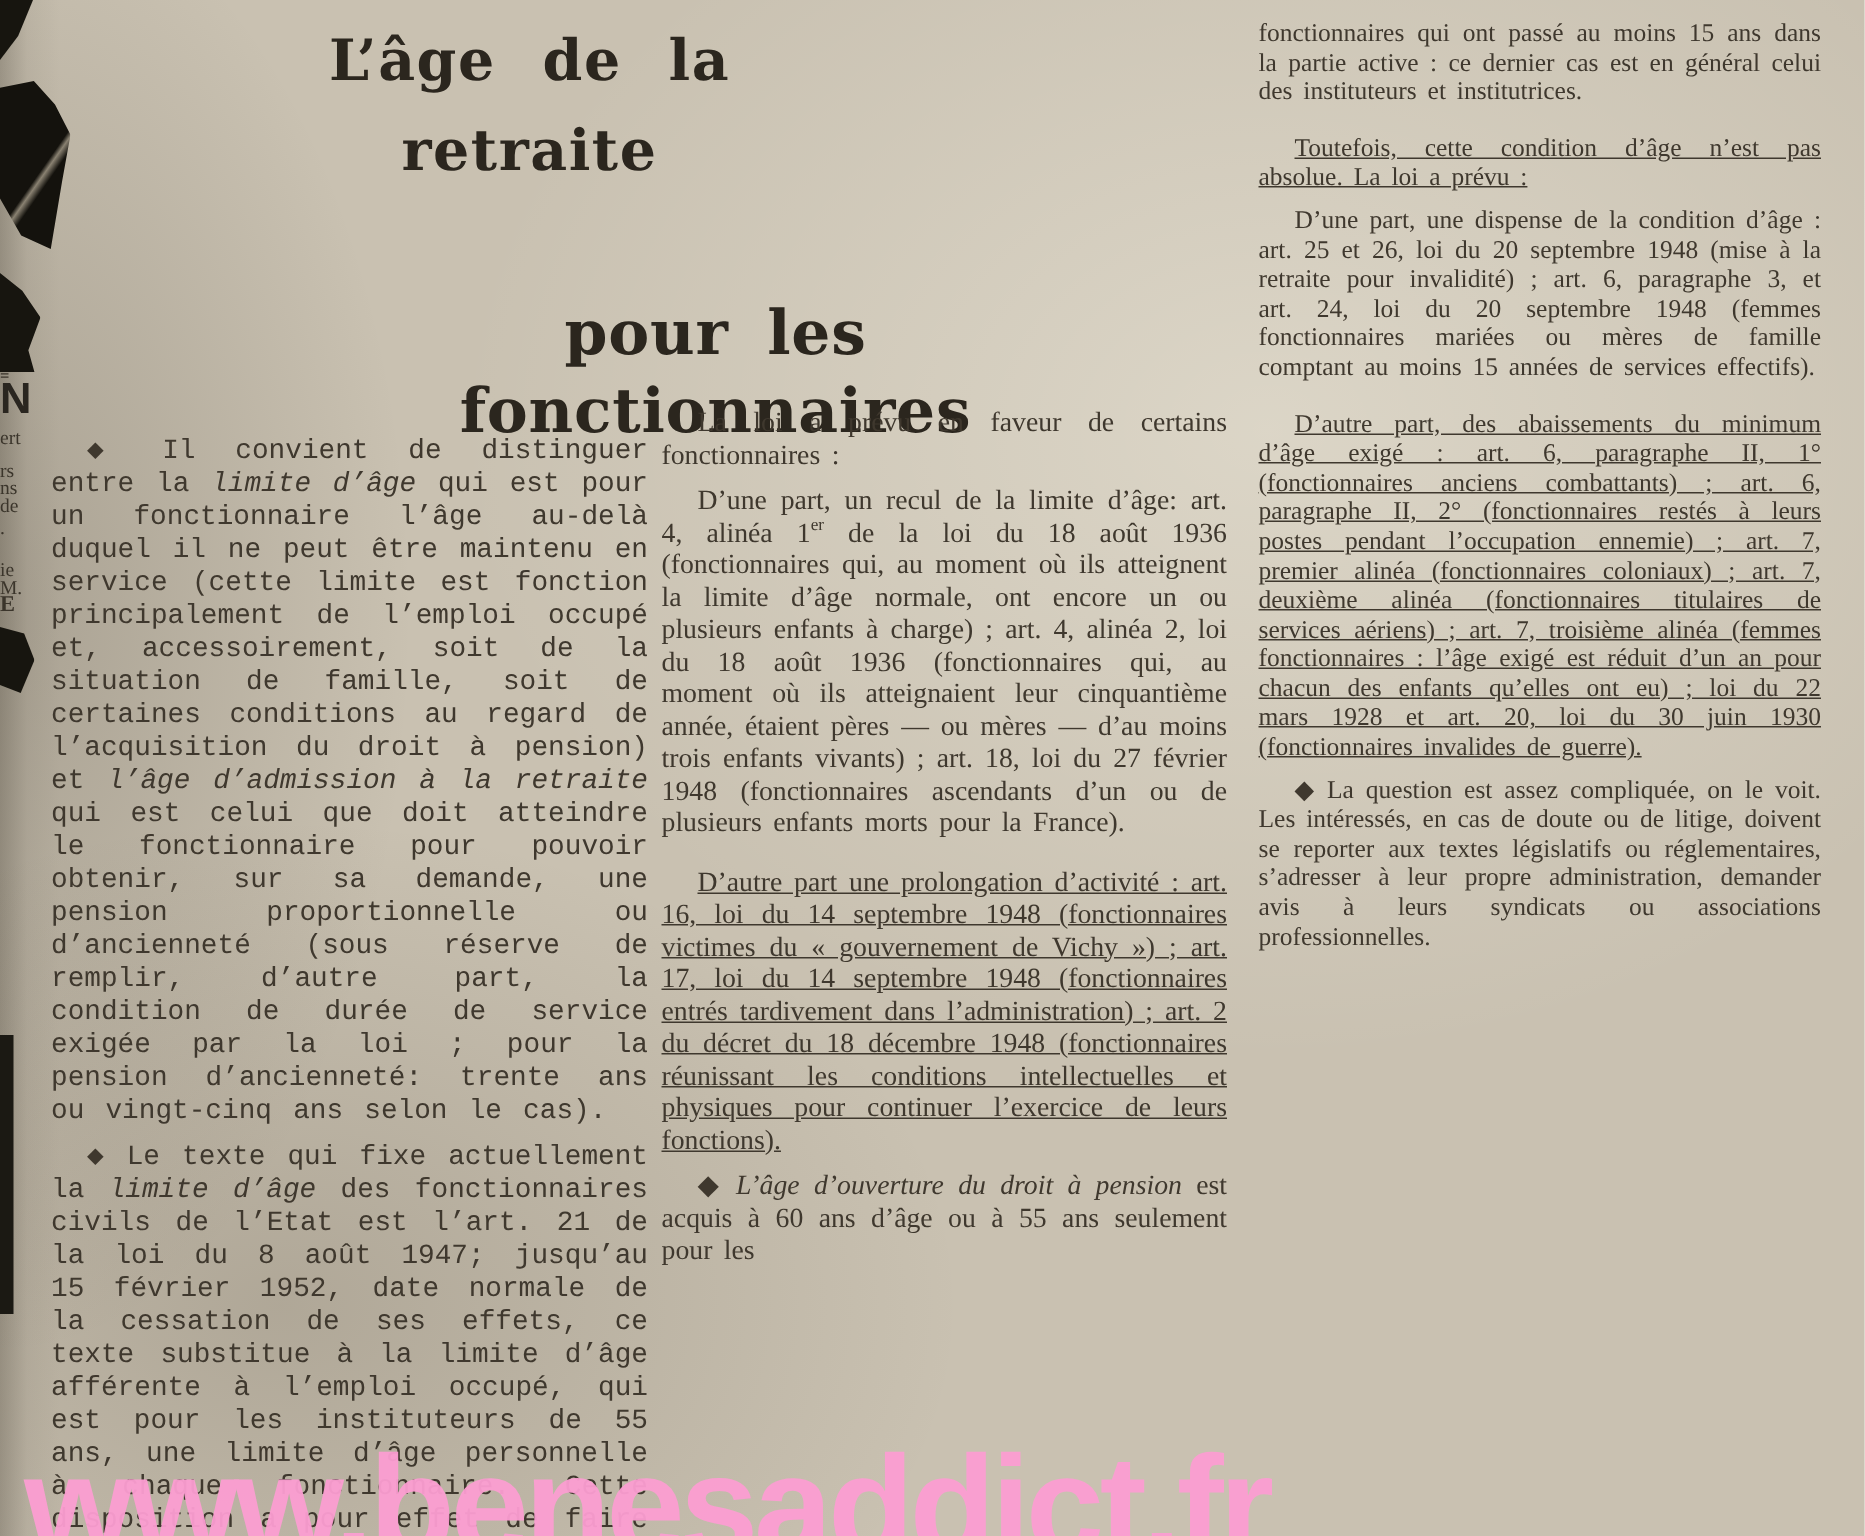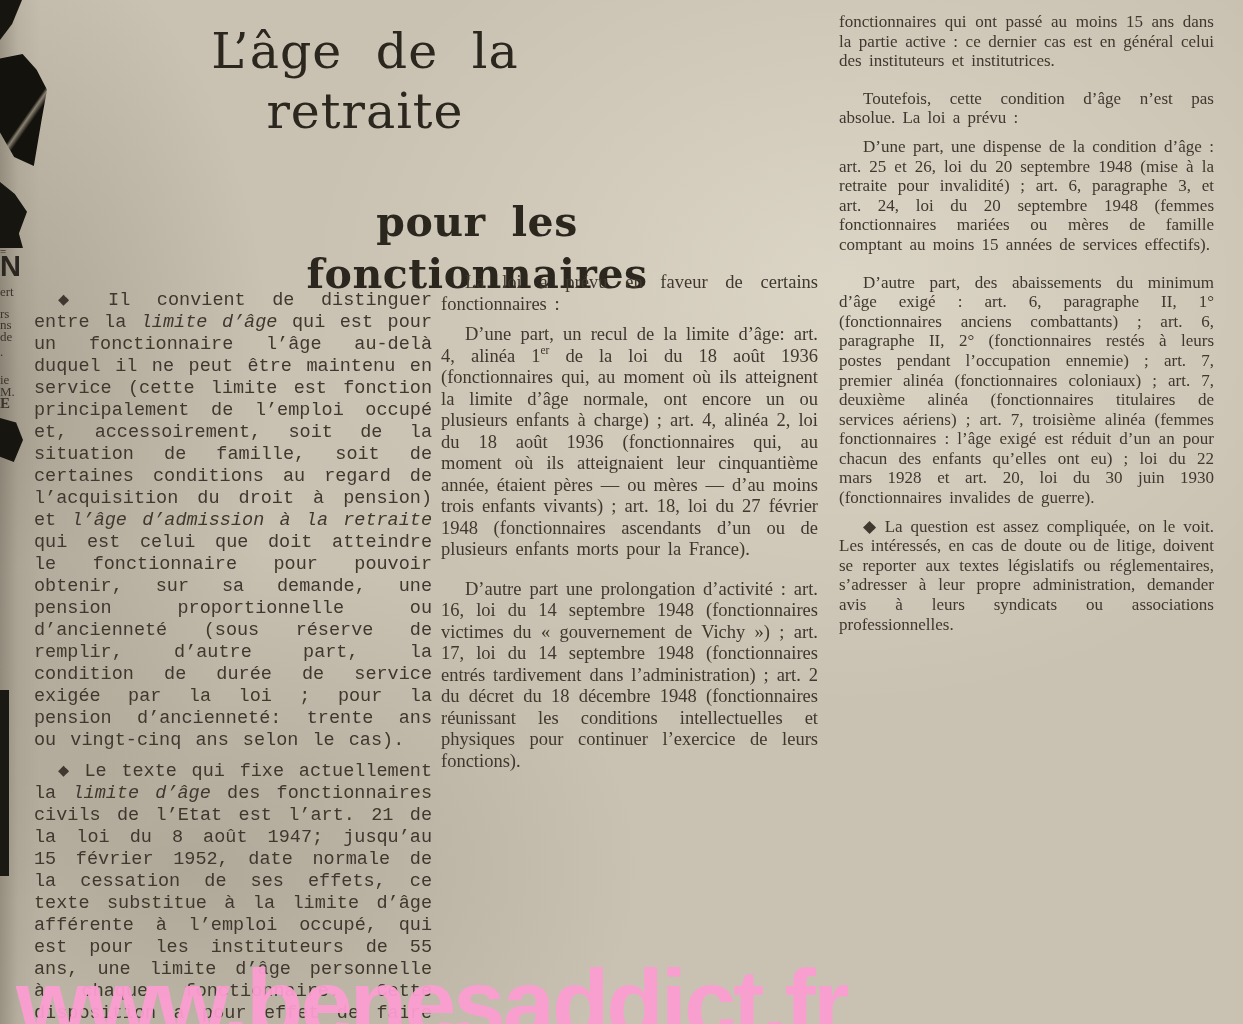--- a/index.html
+++ b/index.html
@@ -9,41 +9,41 @@
     background-color:#c9c1b1;
     background-image:
       radial-gradient(ellipse 900px 700px at 68% 28%, rgba(255,252,240,0.35), rgba(0,0,0,0) 60%),
       radial-gradient(ellipse 700px 500px at 15% 85%, rgba(60,50,35,0.18), rgba(0,0,0,0) 65%),
       radial-gradient(ellipse 500px 900px at 0% 40%, rgba(55,48,36,0.22), rgba(0,0,0,0) 55%),
       linear-gradient(90deg, rgba(40,35,25,0.25) 0px, rgba(40,35,25,0.06) 18px, rgba(0,0,0,0) 40px);
     color:#3f382e;
   }
   
   .title{
-    position:absolute;left:138px;top:10px;width:430px;margin:12px;
-    font-family:"DejaVu Serif",serif;font-weight:normal;font-size:49px;line-height:60px;
+    position:absolute;left:138px;top:10px;width:430px;margin:0;
+    font-family:"DejaVu Serif",serif;font-weight:bold;font-size:38px;line-height:60px;
     text-align:center;color:#2b261e;word-spacing:17px;letter-spacing:1px;
   }
   .subtitle{
     position:absolute;left:232px;top:196px;width:490px;margin:0;
     font-family:"DejaVu Serif",serif;font-weight:bold;font-size:41px;line-height:52px;
     text-align:center;color:#2b261e;word-spacing:11px;letter-spacing:0.5px;
   }
   .intro{
     position:absolute;left:90px;top:110px;width:642px;margin:0;
     font-family:"Liberation Sans",sans-serif;font-weight:bold;
     font-size:16.5px;line-height:23px;color:#38322a;
     word-spacing:5px;letter-spacing:0.2px;
     text-align:justify;text-align-last:center;
   }
   
   .col{position:absolute;text-align:justify;color:#3f382e;}
   .col p{margin:0 0 9px 0;text-indent:24px;}
   .col p.noindent{text-indent:0;}
-  .col p.g-md{margin-top:18px;}
+  .col p.g-md{margin-top:18px;text-decoration:underline;}
   .col p.g-lg{}
   .col .it{font-style:italic;}
   .col .sup{vertical-align:super;font-size:0.62em;line-height:0;margin-top:43px;}
   .col1{left:34px;top:290px;width:398px;font-size:18.5px;line-height:22px;word-spacing:3px;font-family:Liberation Mono, monospace;}
   .col2{left:441px;top:272px;width:377px;font-size:18.5px;line-height:21.5px;word-spacing:3px;}
   .col3{left:839px;top:12px;width:375px;font-size:17px;line-height:19.6px;word-spacing:3px;}
   
   .edge-art{position:absolute;left:0;background:#17150f;}
   .edge-art.corner{top:0;width:22px;height:40px;clip-path:polygon(0 0,100% 0,55% 60%,0 100%);}
   .edge-art.shape-a{
@@ -99,20 +99,21 @@
   <h2 class="subtitle">pour les fonctionnaires</h2>
 
   <div class="col col1">
       <p><span>◆ Il convient de distinguer entre la </span><span class="it">limite d’âge</span><span> qui est pour un fonctionnaire l’âge au-delà duquel il ne peut être maintenu en service (cette limite est fonction principalement de l’emploi occupé et, accessoirement, soit de la situation de famille, soit de certaines conditions au regard de l’acquisition du droit à pension) et </span><span class="it">l’âge d’admission à la retraite</span><span> qui est celui que doit atteindre le fonctionnaire pour pouvoir obtenir, sur sa demande, une pension proportionnelle ou d’ancienneté (sous réserve de remplir, d’autre part, la condition de durée de service exigée par la loi ; pour la pension d’ancienneté: trente ans ou vingt-cinq ans selon le cas).</span></p>
       <p class="g-lg"><span>◆ Le texte qui fixe actuellement la </span><span class="it">limite d’âge</span><span> des fonctionnaires civils de l’Etat est l’art. 21 de la loi du 8 août 1947; jusqu’au 15 février 1952, date normale de la cessation de ses effets, ce texte substitue à la limite d’âge afférente à l’emploi occupé, qui est pour les instituteurs de 55 ans, une limite d’âge personnelle à chaque fonctionnaire. Cette disposition a pour effet de faire varier la limite d’âge des instituteurs et institutrices entre 55 et 58 ans.</span></p>
     </div>
   <div class="col col2">
       <p><span>La loi a prévu en faveur de certains fonctionnaires :</span></p>
       <p><span>D’une part, un recul de la limite d’âge: art. 4, alinéa 1</span><span class="sup">er</span><span> de la loi du 18 août 1936 (fonctionnaires qui, au moment où ils atteignent la limite d’âge normale, ont encore un ou plusieurs enfants à charge) ; art. 4, alinéa 2, loi du 18 août 1936 (fonctionnaires qui, au moment où ils atteignaient leur cinquantième année, étaient pères — ou mères — d’au moins trois enfants vivants) ; art. 18, loi du 27 février 1948 (fonctionnaires ascendants d’un ou de plusieurs enfants morts pour la France).</span></p>
       <p class="g-md"><span>D’autre part une prolongation d’activité : art. 16, loi du 14 septembre 1948 (fonctionnaires victimes du « gouvernement de Vichy ») ; art. 17, loi du 14 septembre 1948 (fonctionnaires entrés tardivement dans l’administration) ; art. 2 du décret du 18 décembre 1948 (fonctionnaires réunissant les conditions intellectuelles et physiques pour continuer l’exercice de leurs fonctions).</span></p>
+      <p class="g-lg"><span>◆ </span><span class="it">L’âge d’ouverture du droit à pension</span><span> est acquis à 60 ans d’âge ou à 55 ans seulement pour les</span></p>
     </div>
   <div class="col col3">
       <p class="noindent"><span>fonctionnaires qui ont passé au moins 15 ans dans la partie active : ce dernier cas est en général celui des instituteurs et institutrices.</span></p>
       <p class="g-md"><span>Toutefois, cette condition d’âge n’est pas absolue. La loi a prévu :</span></p>
       <p><span>D’une part, une dispense de la condition d’âge : art. 25 et 26, loi du 20 septembre 1948 (mise à la retraite pour invalidité) ; art. 6, paragraphe 3, et art. 24, loi du 20 septembre 1948 (femmes fonctionnaires mariées ou mères de famille comptant au moins 15 années de services effectifs).</span></p>
       <p class="g-md"><span>D’autre part, des abaissements du minimum d’âge exigé : art. 6, paragraphe II, 1° (fonctionnaires anciens combattants) ; art. 6, paragraphe II, 2° (fonctionnaires restés à leurs postes pendant l’occupation ennemie) ; art. 7, premier alinéa (fonctionnaires coloniaux) ; art. 7, deuxième alinéa (fonctionnaires titulaires de services aériens) ; art. 7, troisième alinéa (femmes fonctionnaires : l’âge exigé est réduit d’un an pour chacun des enfants qu’elles ont eu) ; loi du 22 mars 1928 et art. 20, loi du 30 juin 1930 (fonctionnaires invalides de guerre).</span></p>
       <p class="g-lg"><span>◆ La question est assez compliquée, on le voit. Les intéressés, en cas de doute ou de litige, doivent se reporter aux textes législatifs ou réglementaires, s’adresser à leur propre administration, demander avis à leurs syndicats ou associations professionnelles.</span></p>
     </div>
 
   <div class="watermark" style="color: rgb(252, 158, 210);">www.benesaddict.fr</div>

